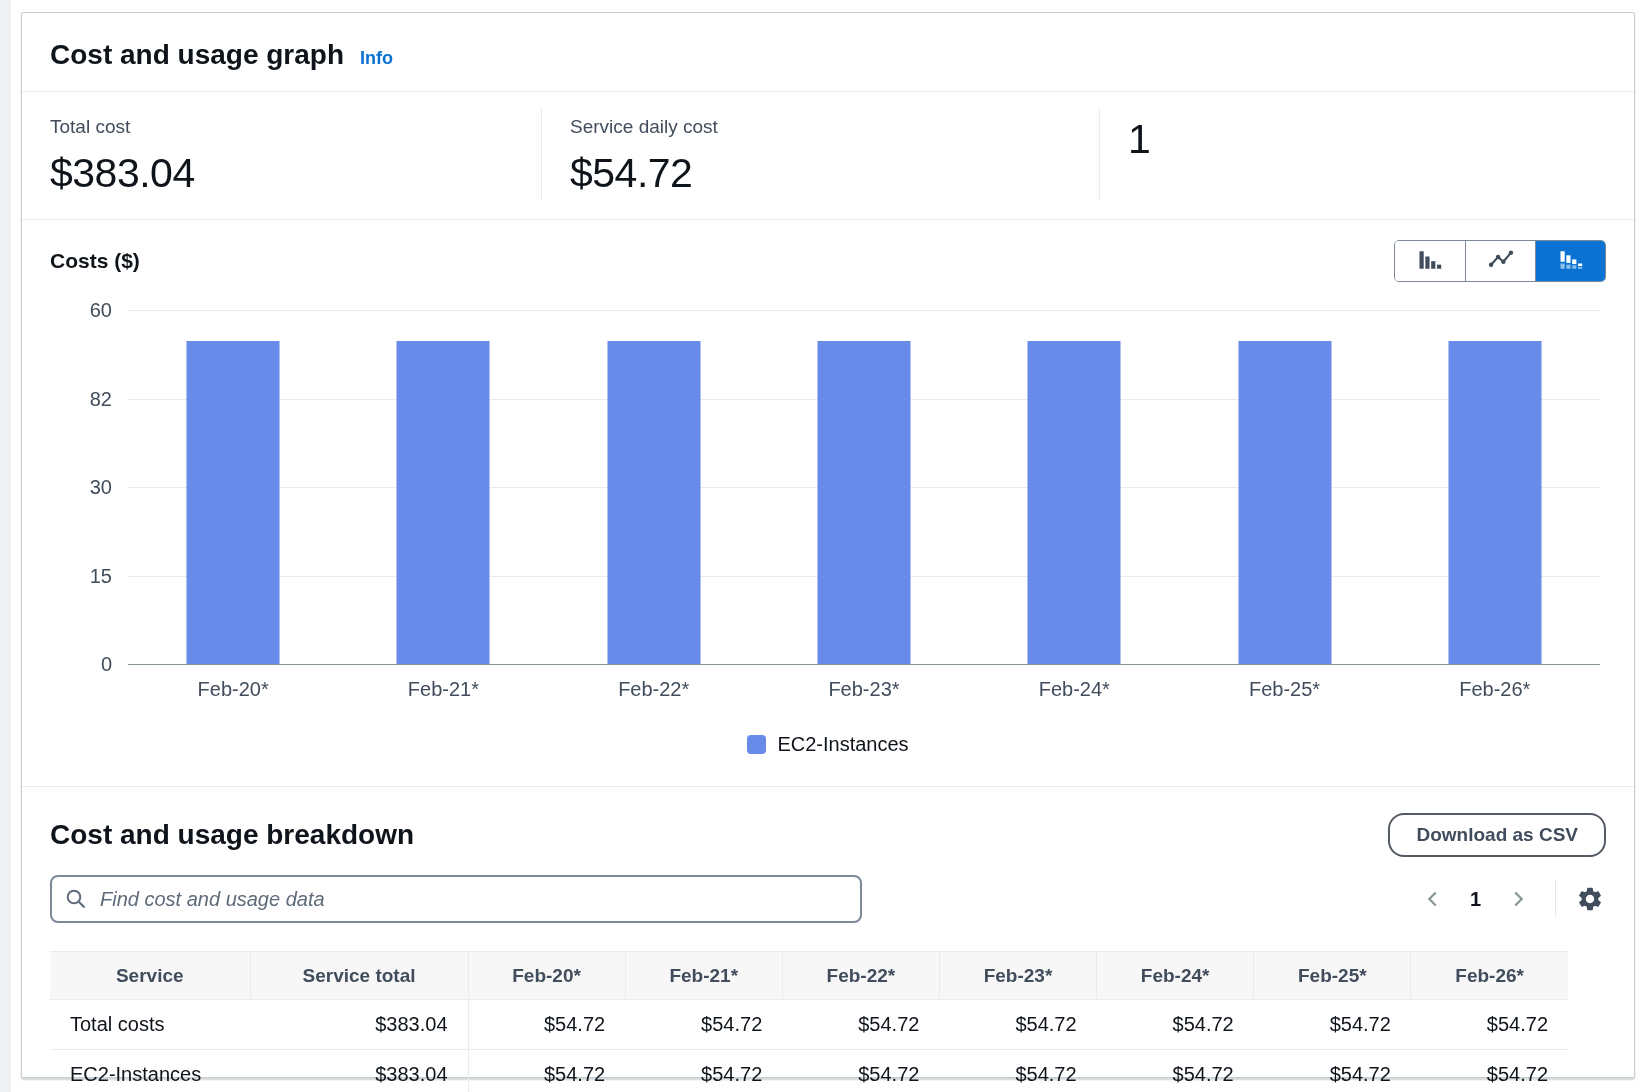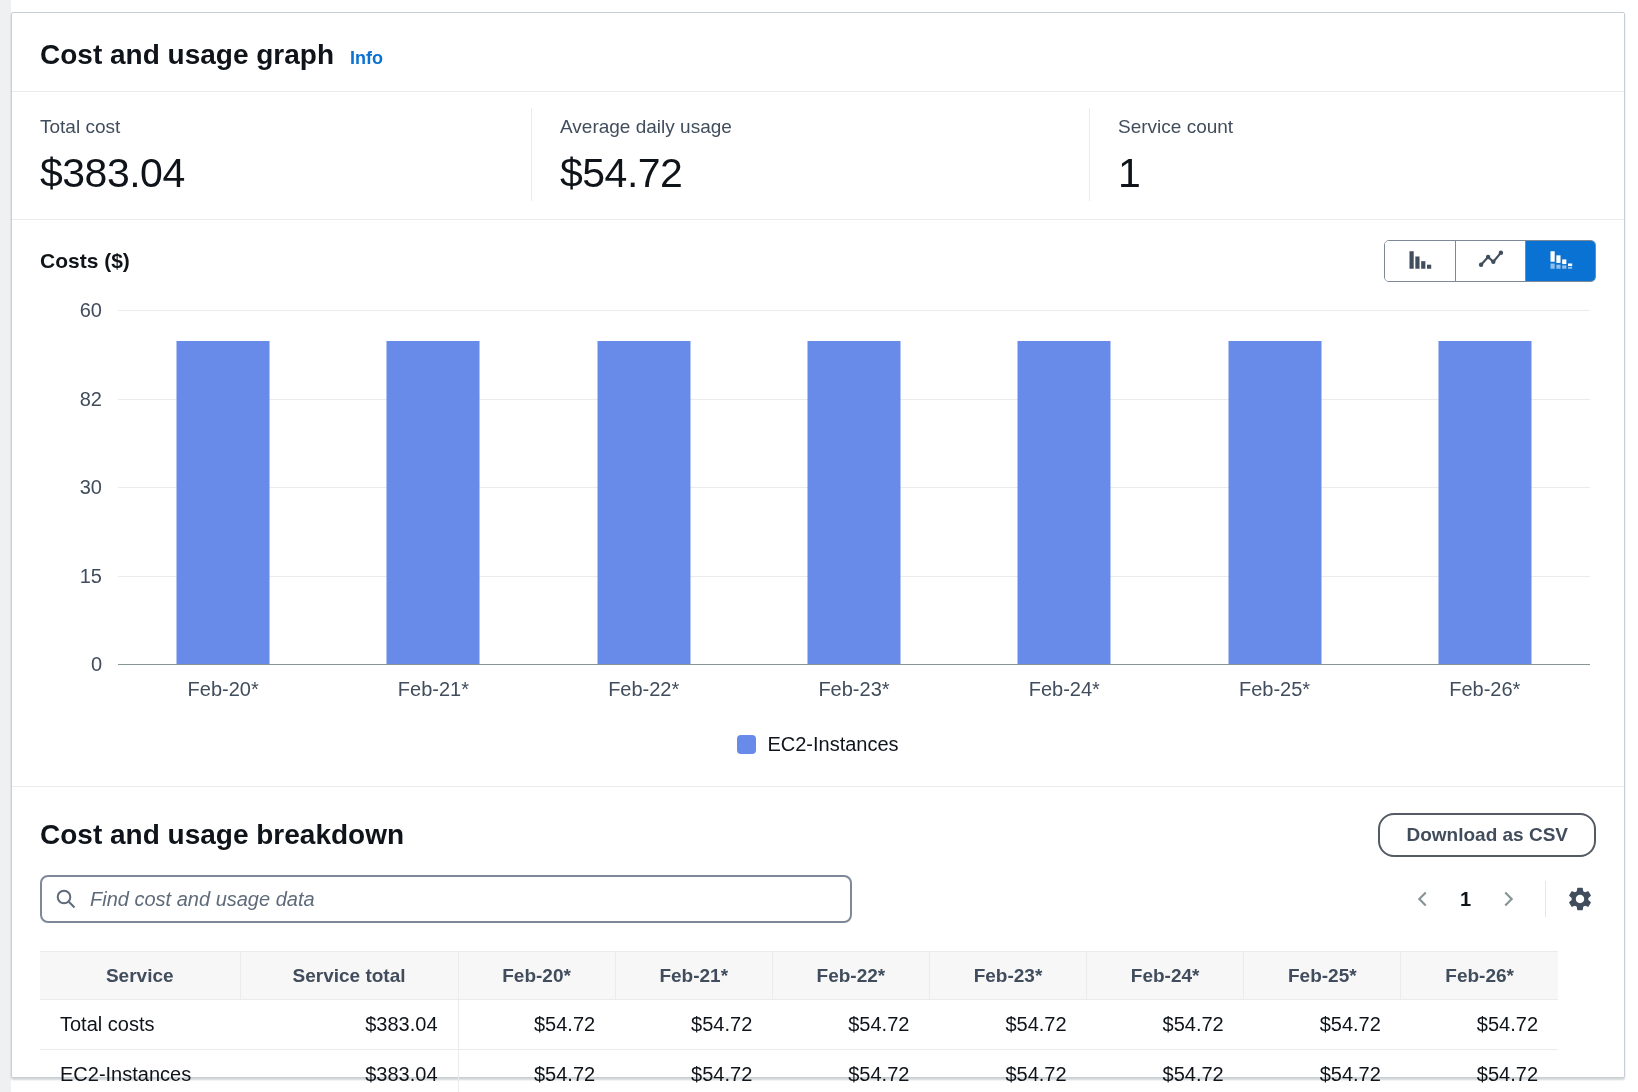--- a/index.html
+++ b/index.html
@@ -3,21 +3,21 @@
 <meta charset="utf-8">
 <style>
   * { box-sizing: border-box; }
   html,body { margin:0; padding:0; }
   body {
     width:1638px; height:1092px; background:#ffffff; overflow:hidden;
     font-family:"Liberation Sans", sans-serif; color:#0f141a; position:relative;
   }
   .left-gutter { position:absolute; left:0; top:0; width:11px; height:1092px; background:#eef0f2; }
   .card {
-    position:absolute; left:11px; top:12px; width:1614px; height:1066px;
+    position:absolute; left:21px; top:12px; width:1614px; height:1066px;
     background:#ffffff; border:1px solid #c7ced6; border-radius:2px;
     box-shadow:0 2px 2px rgba(0,28,36,.18);
   }
   
   .card-header { display:flex; align-items:baseline; gap:16px; padding:26px 28px 20px; border-bottom:1px solid #e9ebed; }
   .card-title { margin:0; font-size:28px; font-weight:700; color:#0f141a; }
   .info-link { font-size:18px; font-weight:700; color:#0972d3; text-decoration:none; cursor:pointer; }
   
   .stats { display:flex; border-bottom:1px solid #e9ebed; padding:16px 0 18px; }
   .stat { padding:8px 28px 4px; }
@@ -87,25 +87,24 @@
     <h1 class="card-title">Cost and usage graph</h1>
     <a class="info-link">Info</a>
   </div>
 
   <div class="stats">
     <div class="stat">
       <div class="stat-label">Total cost</div>
       <div class="stat-value">$383.04</div>
     </div>
     <div class="stat">
-      <div class="stat-label">Average daily usage</div>
+      <div class="stat-label">Service daily cost</div>
       <div class="stat-value">$54.72</div>
     </div>
     <div class="stat">
-      <div class="stat-label">Service count</div>
       <div class="stat-value">1</div>
     </div>
   </div>
 
   <div class="chart-section">
     <div class="chart-toolbar">
       <div class="costs-label">Costs ($)</div>
       <div class="toggle-group">
         <button class="toggle-btn">
           <span>

